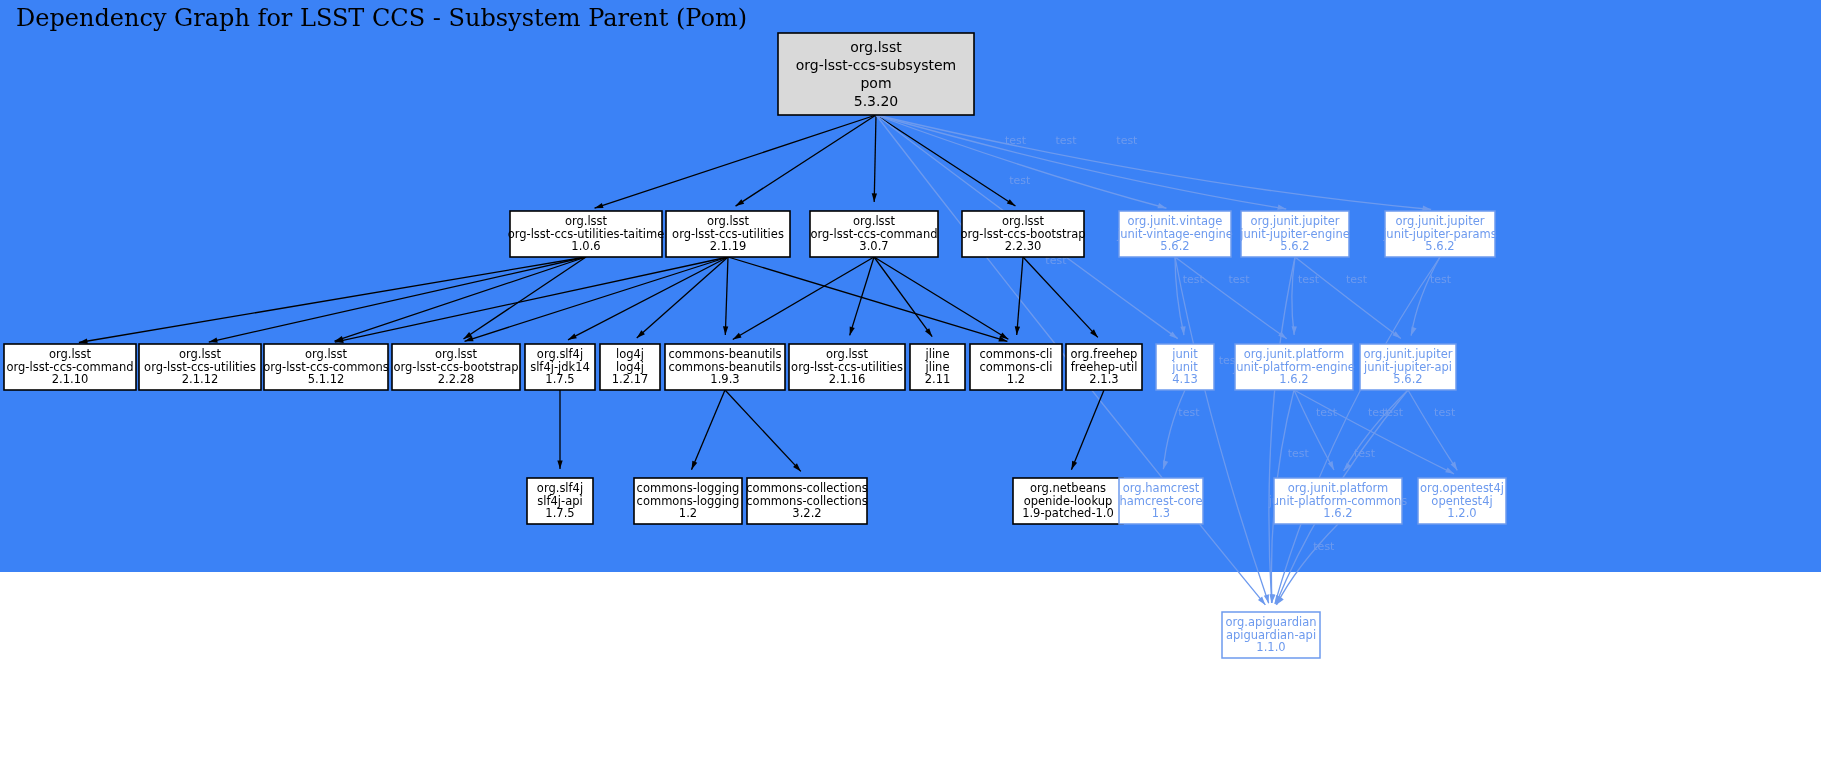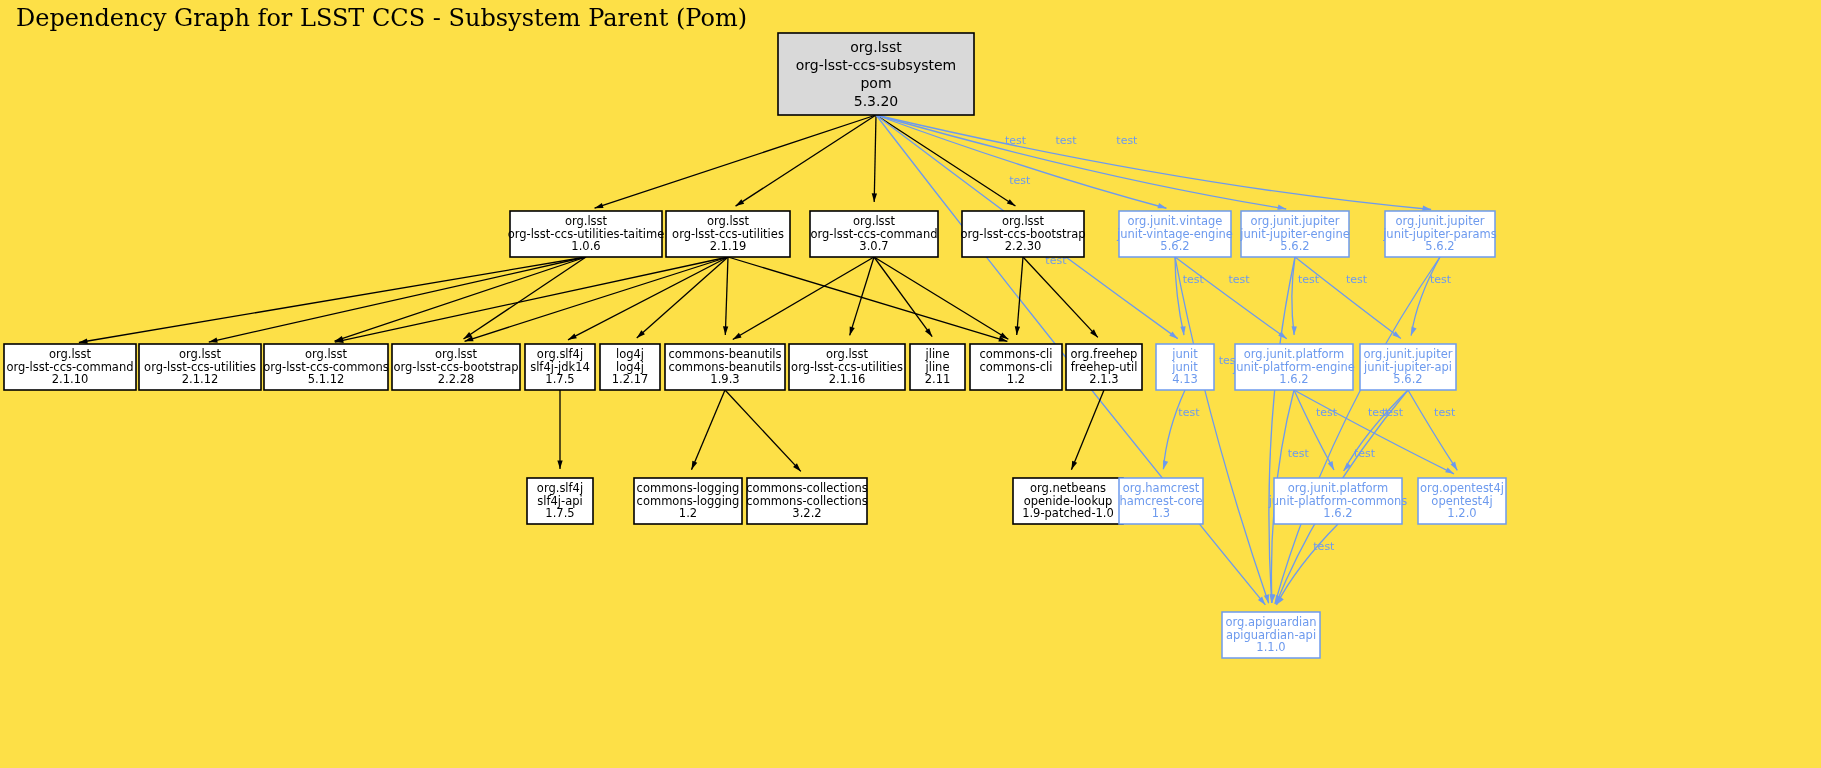--- a/index.html
+++ b/index.html
@@ -1,17 +1,17 @@
 <!DOCTYPE html>
 <html><head>
 <meta charset="utf-8">
 <style>
   html,body{margin:0;padding:0;background:#ffffff;}
   body{width:1821px;height:768px;overflow:hidden;font-family:"DejaVu Sans",sans-serif;}
-  #stage{position:relative;width:1821px;height:768px;background:#fde047;}
+  #stage{position:relative;width:1821px;height:572px;background:#3b82f6;}
   #title{
     position:absolute;left:16px;top:4px;
     font-family:"DejaVu Serif",serif;
     font-size:24px;color:#000;white-space:nowrap;
   }
   svg#graph{position:absolute;left:0;top:0;width:1821px;height:768px;}
   .node-box{fill:#ffffff;stroke:#000000;stroke-width:1.6;}
   .node-box.root{fill:#d9d9d9;stroke:#000000;stroke-width:1.6;}
   .node-box.test{fill:#ffffff;stroke:#6d9aee;stroke-width:1.5;}
   .node-text{font-family:"DejaVu Sans",sans-serif;font-size:11.5px;fill:#000000;text-anchor:middle;}

